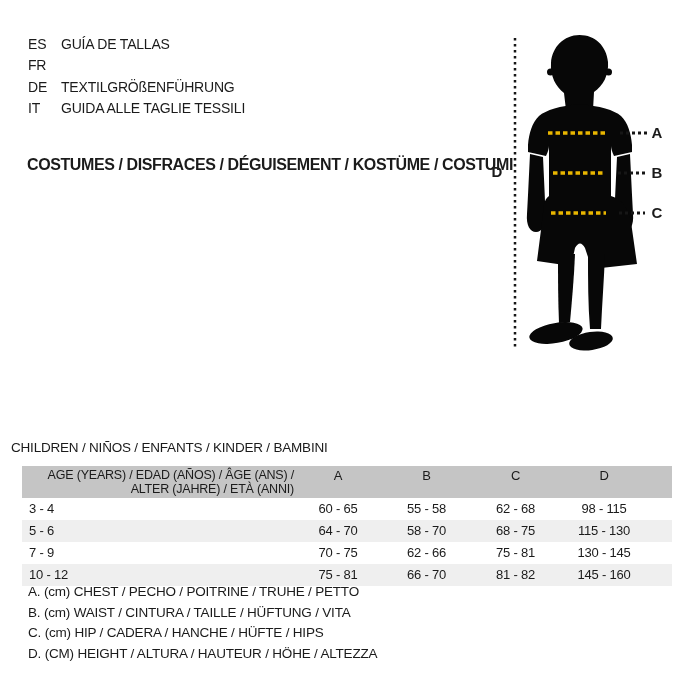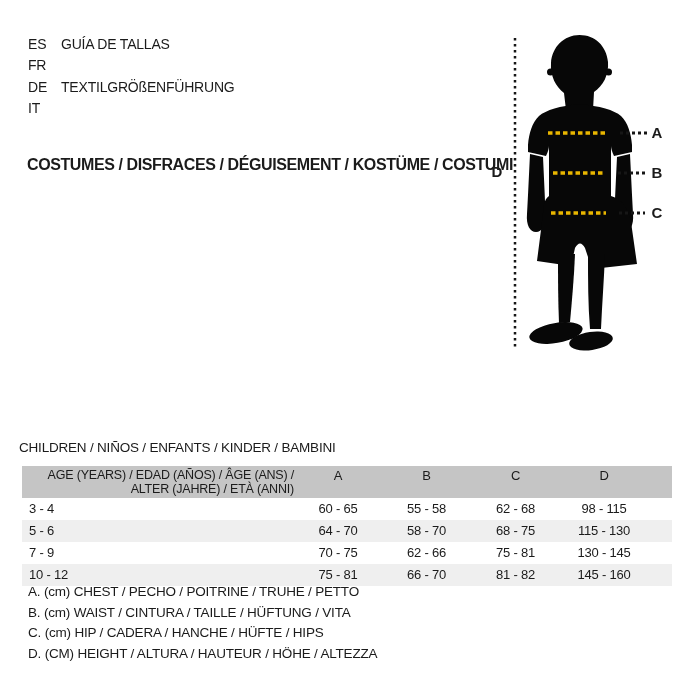--- a/index.html
+++ b/index.html
@@ -23,21 +23,21 @@
   .measure-label {
     position:absolute; width:22px; height:20px; line-height:20px; text-align:center;
     font-size:15px; font-weight:bold;
   }
   .label-a { left:166px; top:95px; }
   .label-b { left:166px; top:135px; }
   .label-c { left:166px; top:175px; }
   .label-d { left:6px;  top:134px; }
 
   
-  .section-title { position:absolute; left:19px; top:440px; font-size:13.5px; letter-spacing:-0.2px; }
+  .section-title { position:absolute; left:11px; top:440px; font-size:13.5px; letter-spacing:-0.2px; }
   table.size-table {
     position:absolute; left:22px; top:466px; width:650px;
     border-collapse:collapse; table-layout:fixed; font-size:13px; letter-spacing:-0.2px;
   }
   table.size-table th {
     background:#c5c5c5; font-weight:normal; height:30px; vertical-align:top;
     padding:2px 0 0 0; text-align:center; font-size:13px;
   }
   table.size-table th.age-header {
     text-align:right; padding-left:7px; white-space:pre-line; font-size:12.5px; line-height:14px;margin-left:24px;
@@ -61,20 +61,21 @@
     </div>
     <div class="lang-row">
       <span class="lang-code">FR</span>
     </div>
     <div class="lang-row">
       <span class="lang-code">DE</span>
       <span>TEXTILGRÖßENFÜHRUNG</span>
     </div>
     <div class="lang-row">
       <span class="lang-code">IT</span>
+      <span>GUIDA ALLE TAGLIE TESSILI</span>
     </div>
   </div>
 
   <div class="category-title">COSTUMES / DISFRACES / DÉGUISEMENT / KOSTÜME / COSTUMI</div>
 
   <div class="diagram">
     <svg width="214" height="332" viewBox="0 0 214 332">
 
       <line x1="35" y1="10" x2="35" y2="319" stroke-width="2.5" stroke-dasharray="2.5 3.5" stroke="#161616"></line>
 

